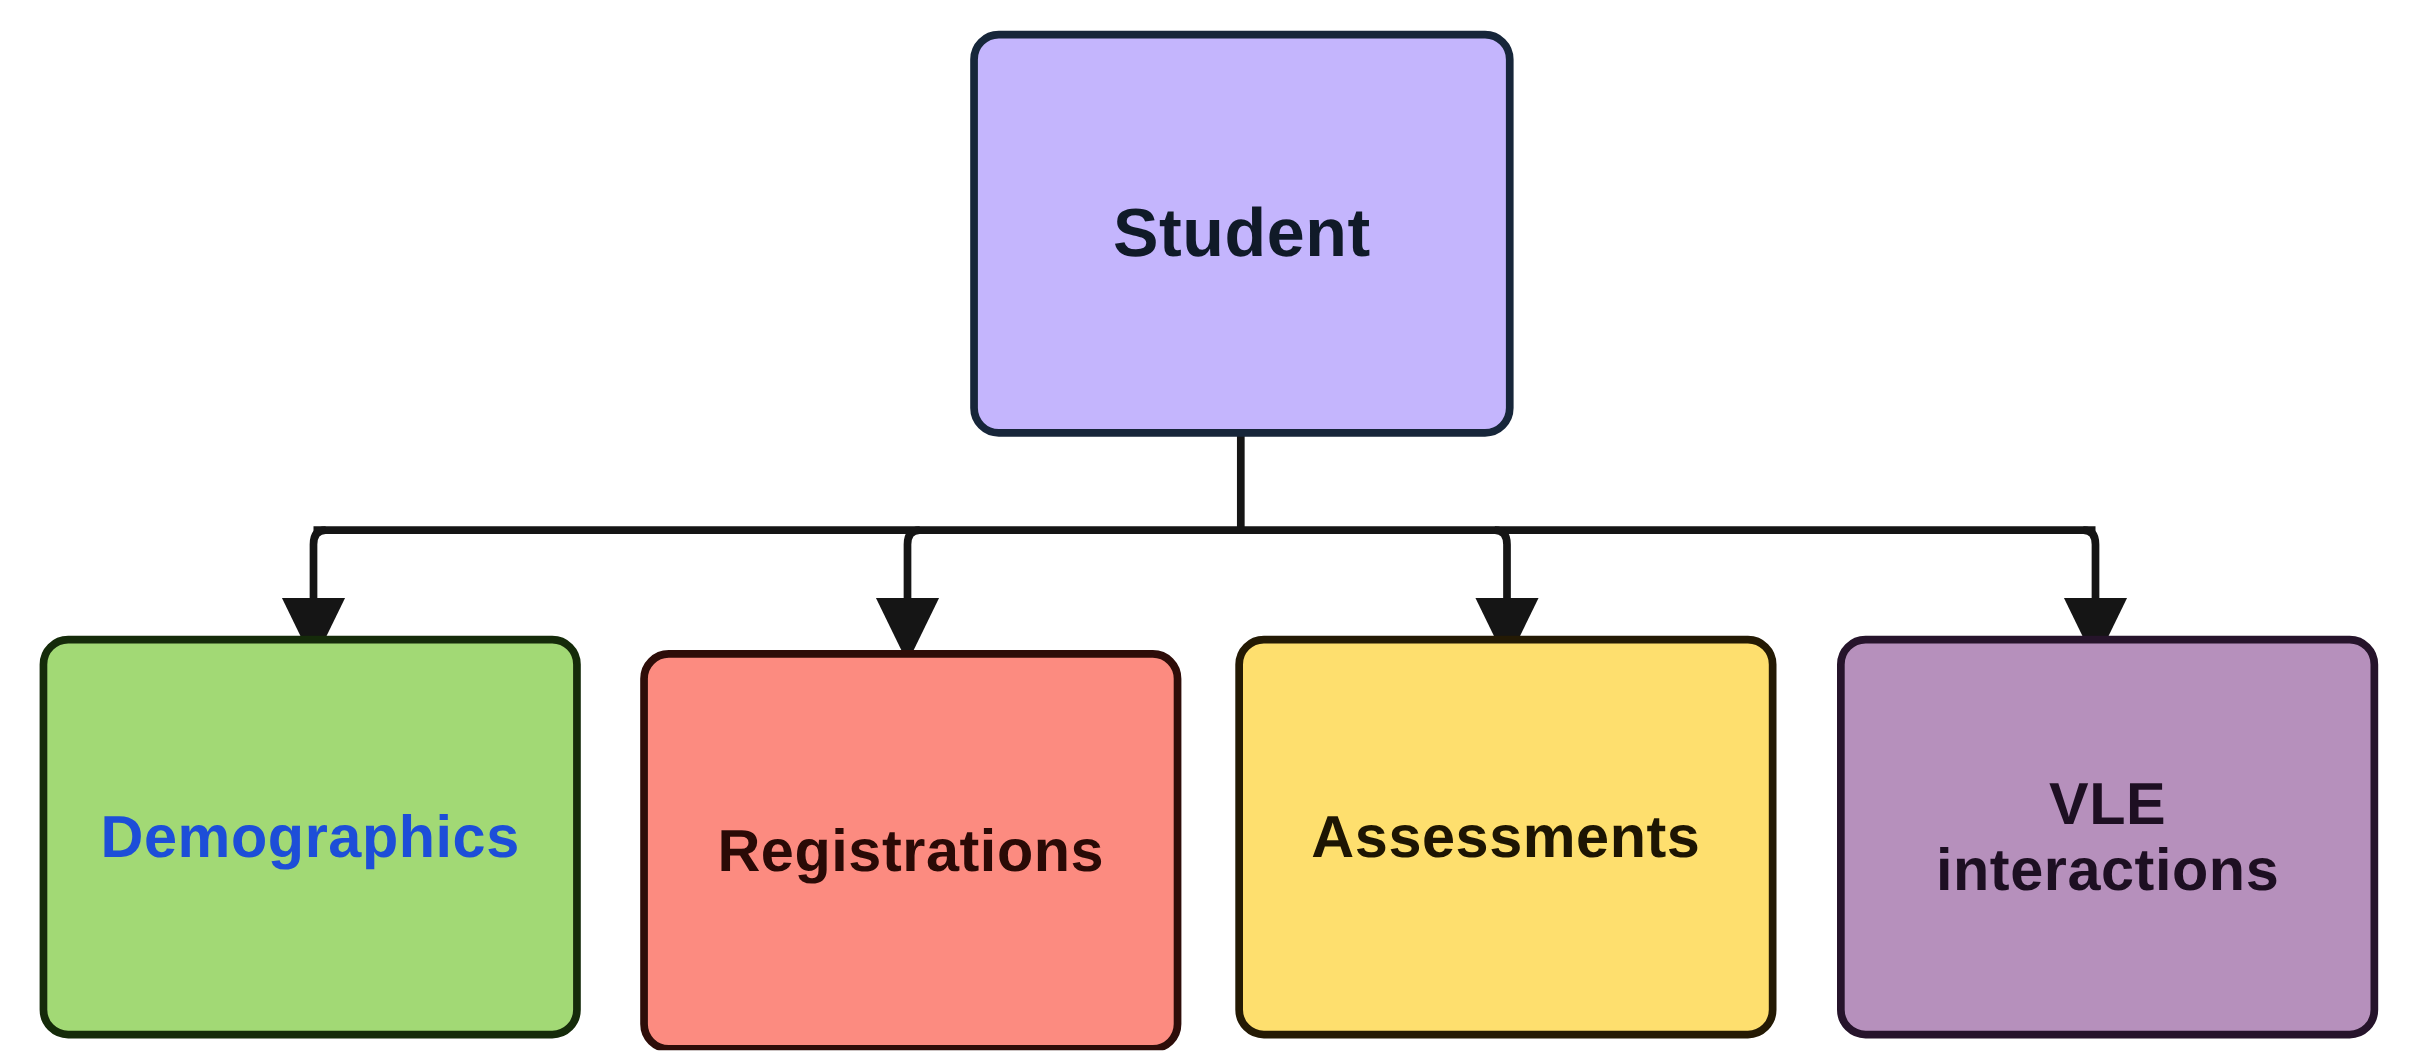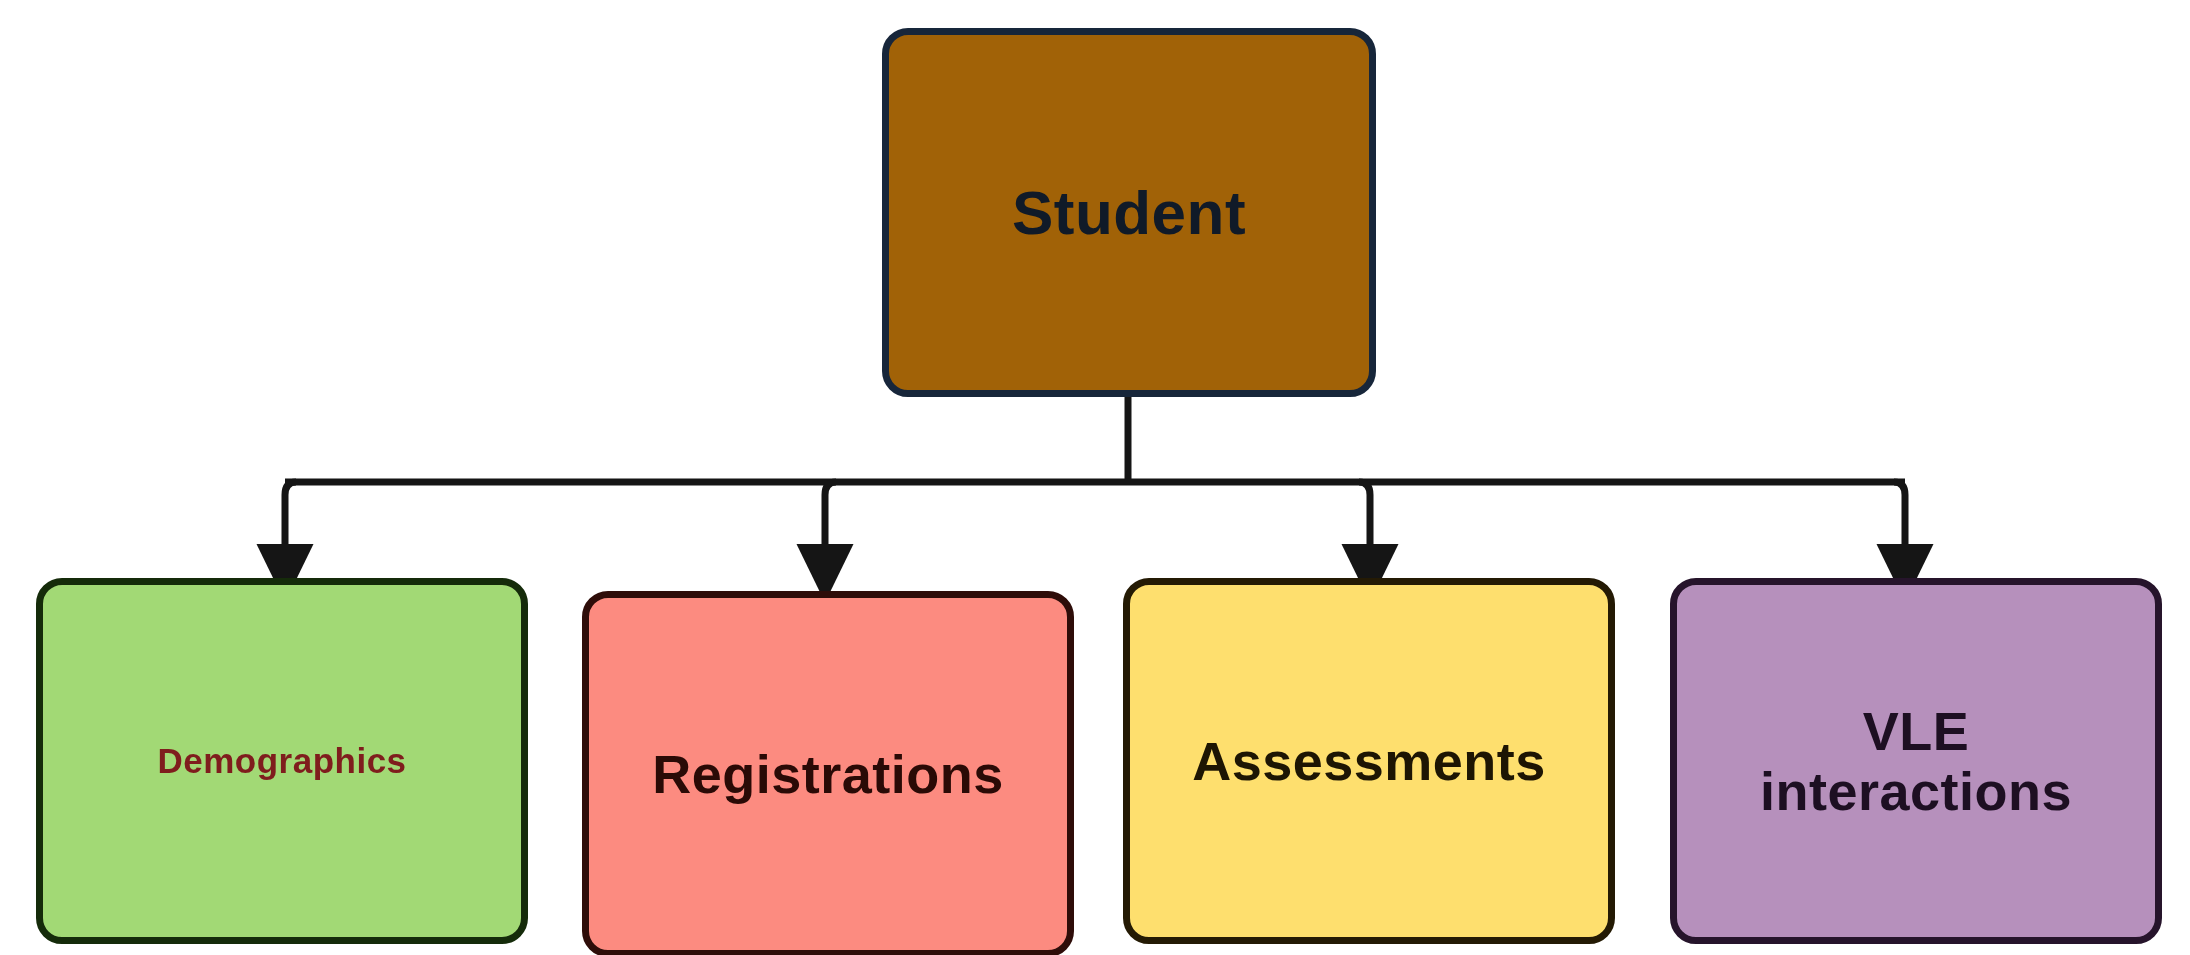--- a/index.html
+++ b/index.html
@@ -43,42 +43,42 @@
     line-height: 1.12;
     white-space: pre-line;
   }
 
   
   #node-student {
     left: 882px;
     top: 28px;
     width: 494px;
     height: 369px;
-    background: #a16207;
+    background: #c4b5fd;
     border-color: #17263a;
   }
   #node-student .node-label {
     font-size: 62px;
     color: #101a28;
   }
 
   
   .child-box {
     top: 578px;
     width: 492px;
     height: 366px;
   }
   #node-demographics {
     left: 36px;
     background: #a2d975;
     border-color: #152b0a;
   }
   #node-demographics .node-label {
-    font-size: 35px;
-    color: #7f1d1d;
+    font-size: 54px;
+    color: #1d4ed8;
   }
   #node-registrations {
     left: 582px;
     background: #fc8b80;
     border-color: #2e0d09;
     margin-top: 13px;
   }
   #node-registrations .node-label {
     font-size: 54px;
     color: #2a0a06;

